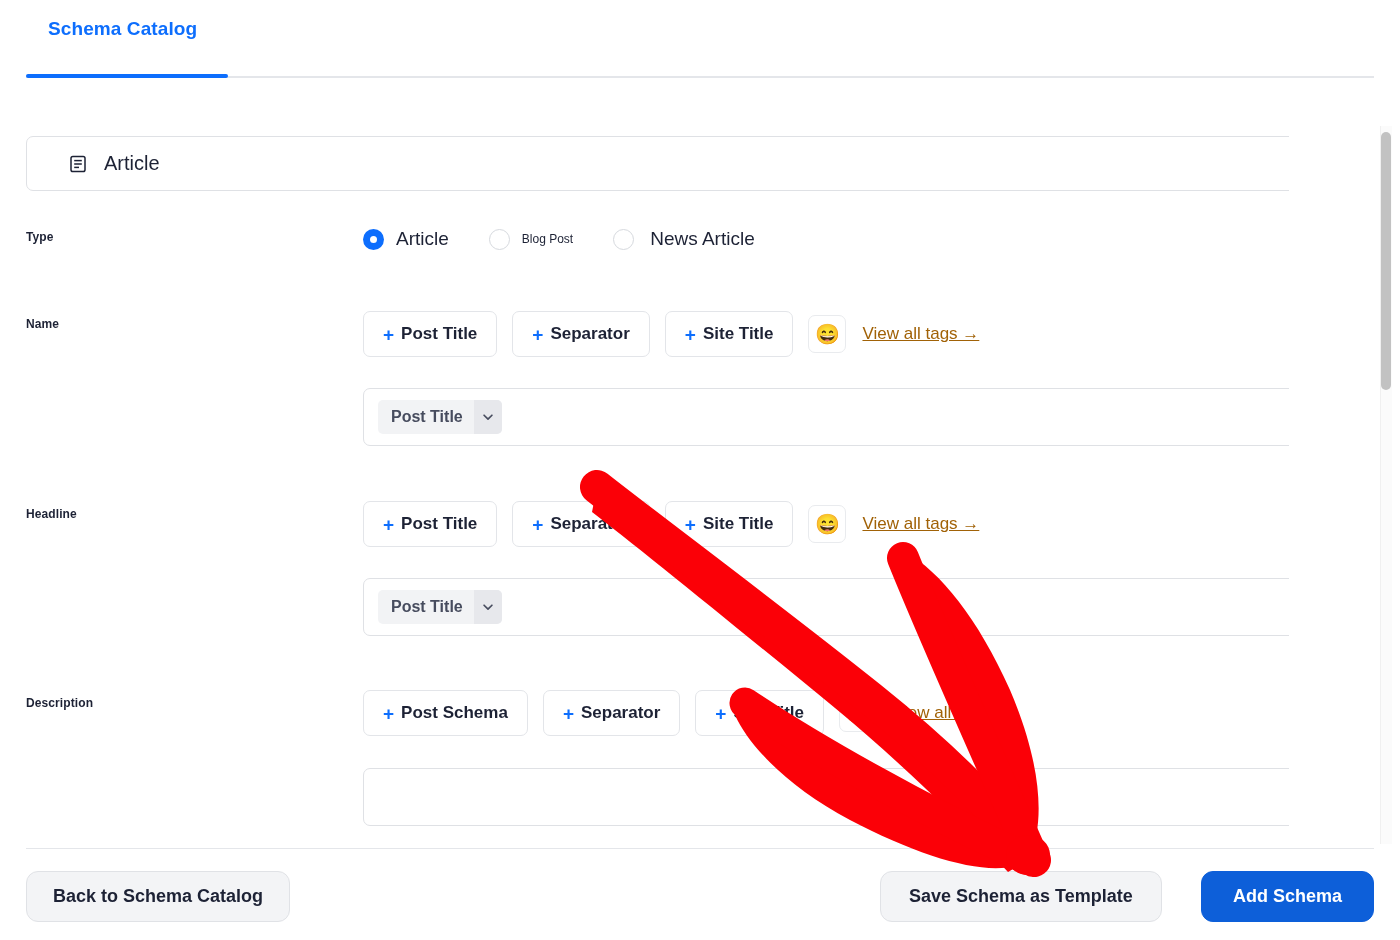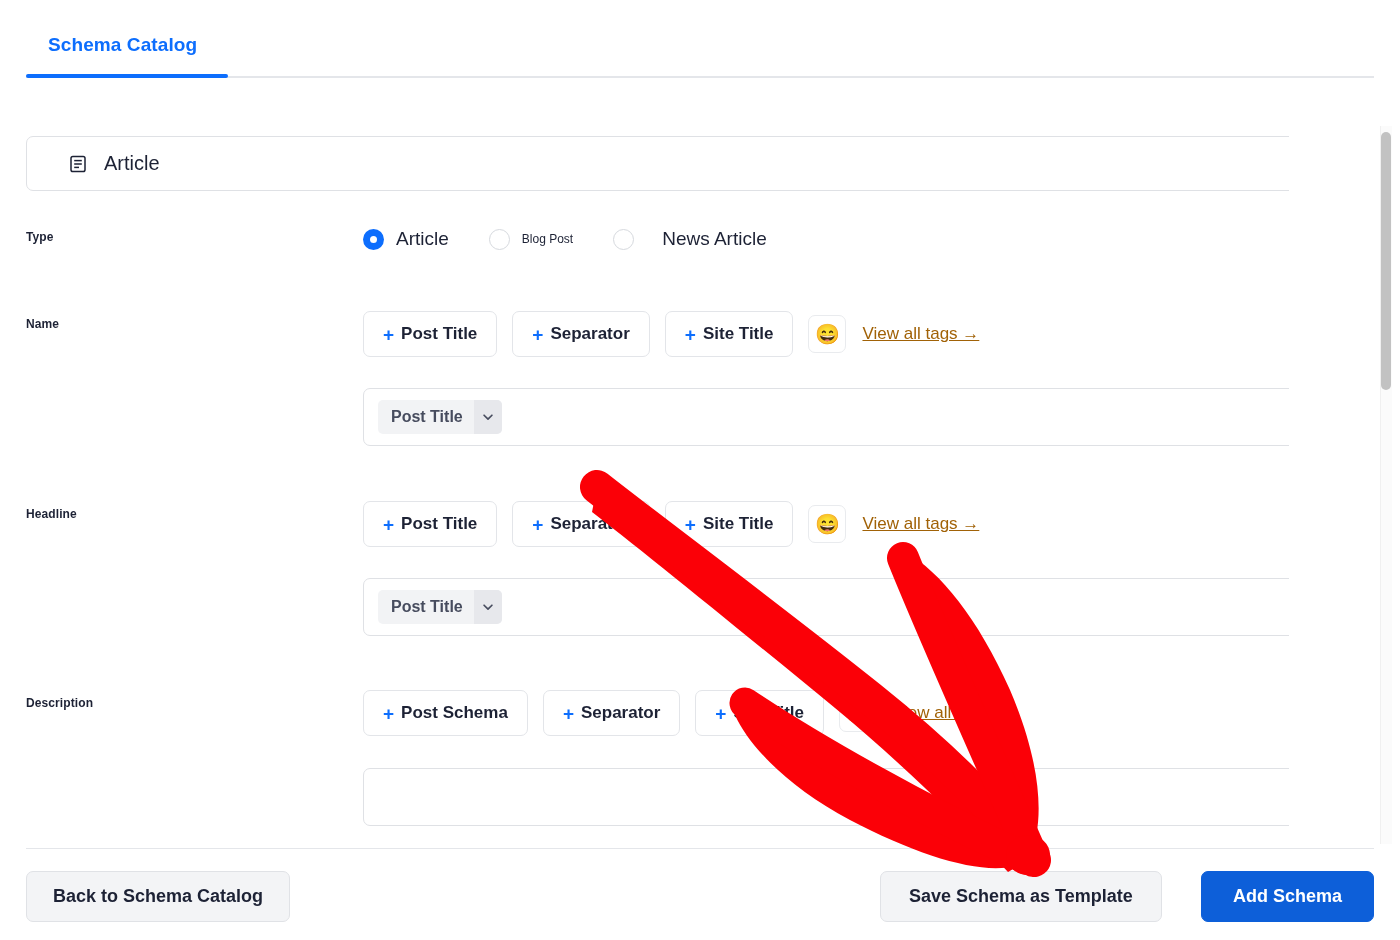--- a/index.html
+++ b/index.html
@@ -35,21 +35,20 @@
     height: 58px;
     padding: 0 22px 0 22px;
     display: flex; align-items: flex-start;
     color: #0d6efd;
     font-size: 19px;
     font-weight: bold;
     letter-spacing: .1px;
     cursor: pointer;
     background: transparent;
     border: none;
-    margin-top: 16px;
   }
   .tab-underline {
     position: absolute;
     left: 26px; top: 74px;
     width: 202px; height: 4px;
     background: #0d6efd;
     border-radius: 2px;
   }
 
   
@@ -193,21 +192,21 @@
   }
   .footer {
     position: absolute;
     left: 0; top: 849px;
     width: 1400px; height: 91px;
     background: #fff;
   }
   .btn {
     position: absolute;
     height: 51px;
-    border-radius: 7px;
+    border-radius: 12px;
     font-size: 18px;
     font-weight: bold;
     font-family: "Liberation Sans", sans-serif;
     cursor: pointer;
     display: flex; align-items: center; justify-content: center;
     white-space: nowrap;
   }
   .btn-secondary {
     background: #f3f4f6;
     border: 1px solid #e0e2e6;
@@ -268,21 +267,21 @@
           <span style="width:7px;height:7px;border-radius:50%;background:#fff;display:block;"></span>
         </span>
         <span style="font-size:19px;color:#1d2235;">Article</span>
       </label>
 
       <label style="display:flex;align-items:center;gap:12px;margin-right:40px;cursor:pointer;">
         <span style="width:21px;height:21px;border-radius:50%;background:#fff;border:1.6px solid #d6d9de;flex:none;display:block;"></span>
         <span style="font-size:12px;color:#1d2235;">Blog Post</span>
       </label>
 
-      <label style="display:flex;align-items:center;gap:28px;cursor:pointer;">
+      <label style="display:flex;align-items:center;gap:16px;cursor:pointer;">
         <span style="width:21px;height:21px;border-radius:50%;background:#fff;border:1.6px solid #d6d9de;flex:none;display:block;"></span>
         <span style="font-size:19px;color:#1d2235;">News Article</span>
       </label>
     </div>
 
     <div class="field-label" style="top:217px">Name</div>
     <div class="tag-row" style="top:211px">
       <button class="tagbtn">
         <span class="plus">+</span>
         <span>Post Title</span>

